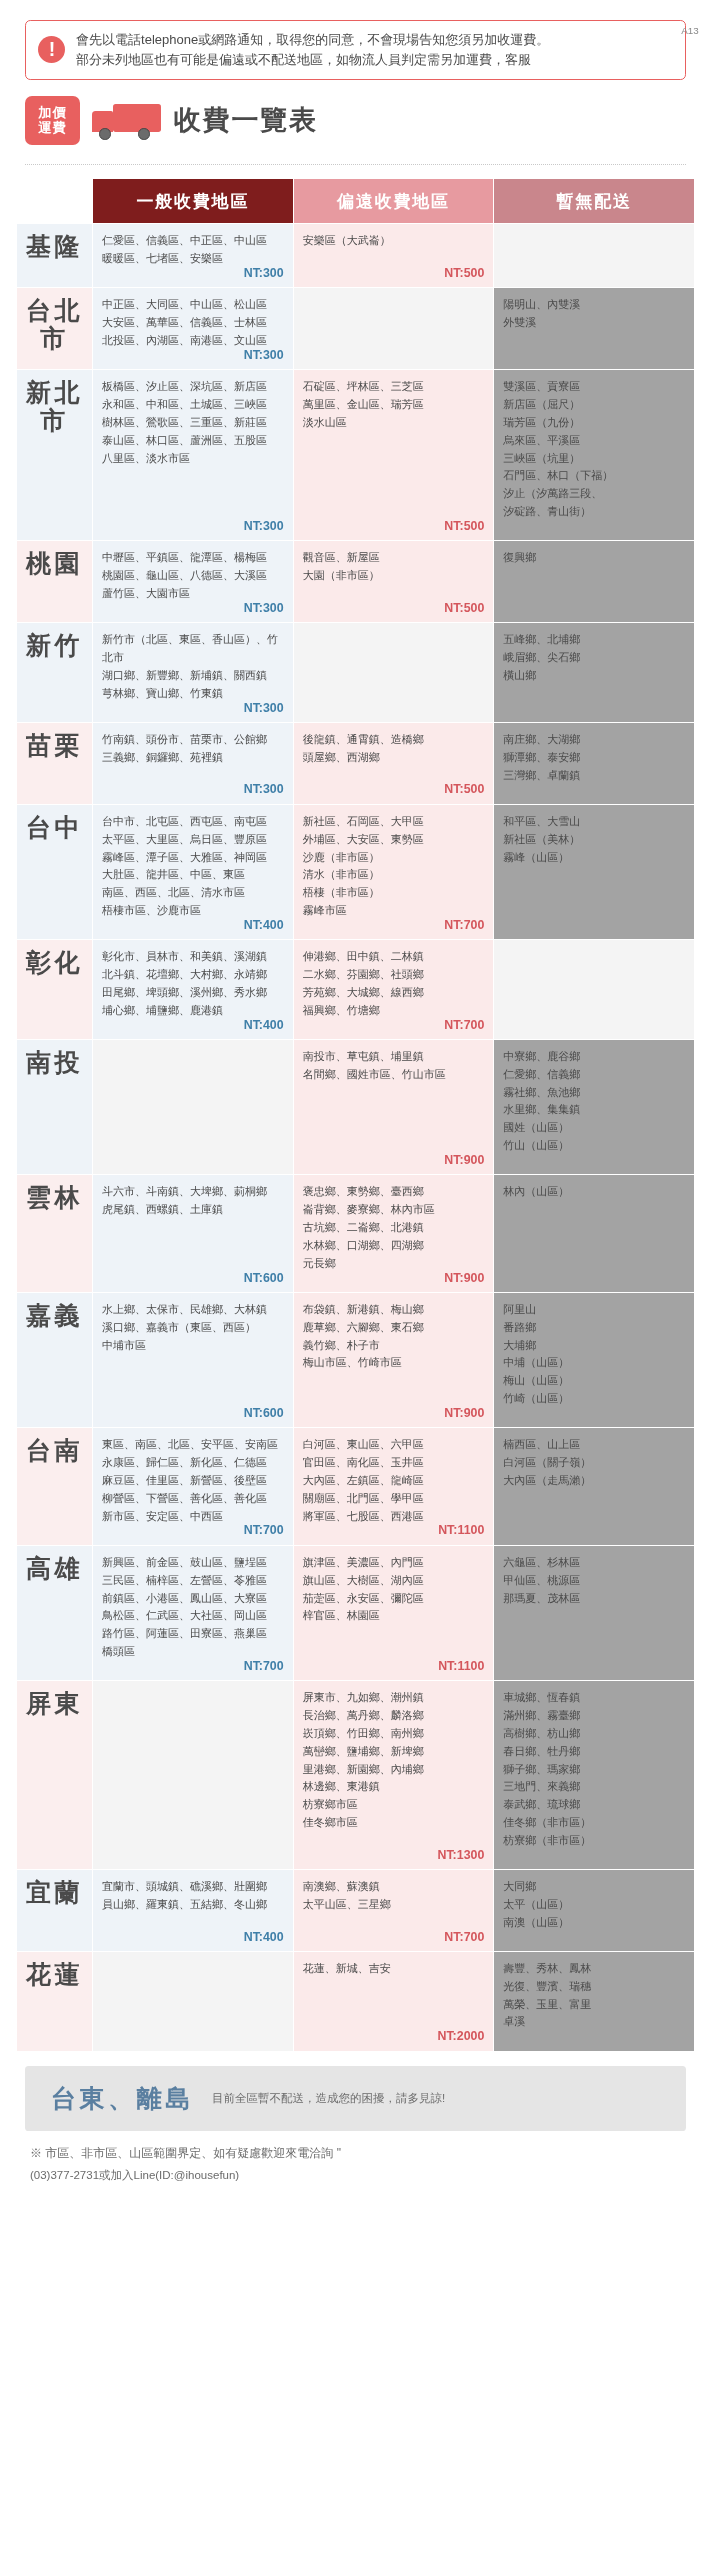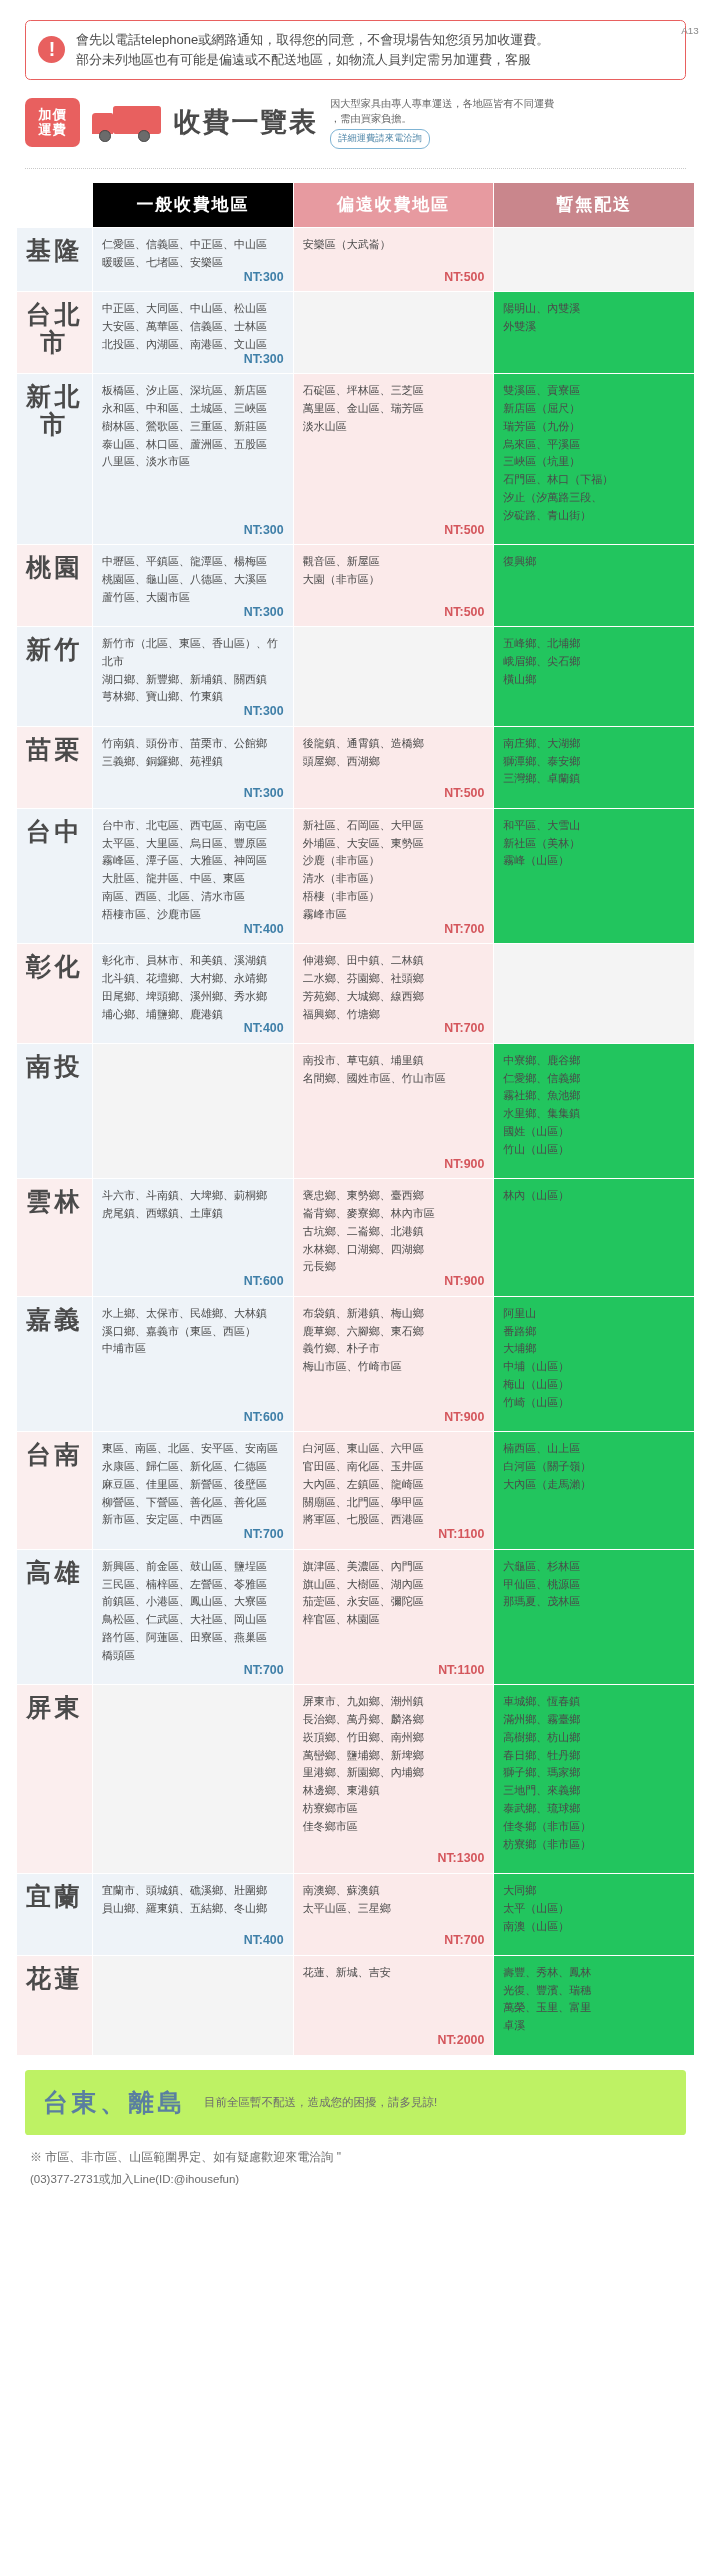--- a/index.html
+++ b/index.html
@@ -83,21 +83,21 @@
 
   
   table.fees {
     width:100%; border-collapse:collapse; margin-top:12.4px;
     table-layout:fixed;
   }
   table.fees th {
     color:#fff; font-size:17px; font-weight:bold; letter-spacing:1.8px;
     padding:10.7px 3.6px; border:1.8px solid #fff;
   }
-  th.h-normal  { background:#000000; }
+  th.h-normal  { background:#7f1d1d; }
   th.h-remote  { background:#e79aa0; }
   th.h-none    { background:#c9868c; }
   th.h-blank   { background:transparent; width:76px; }
 
   td { border:1.8px solid #fff; vertical-align:top; }
 
   td.city {
     width:76px;
     background:#eef3f8;
     text-align:center;
@@ -107,36 +107,36 @@
   }
   td.city.alt { background:#fbeeee; }
 
   td.cell {
     padding:8px 9px 19.5px 9px;
     position:relative;
     font-size:11px; line-height:1.62; color:#4a4a4a;
   }
   td.c-normal { background:#eef3f8; }
   td.c-remote { background:#fbeaea; }
-  td.c-none   { background:#22c55e; }
+  td.c-none   { background:#a3a3a3; }
   td.c-empty  { background:#f4f4f4; }
 
   .price {
     position:absolute; right:9px; bottom:4.4px;
     font-size:12.4px; font-weight:bold;
   }
   .price-normal { color:#3f7fa8; }
   .price-remote { color:#d4565c; }
 
   
   .island {
     margin:14px 9px 0 9px;
-    background:#bef264;
+    background:#e5e5e5;
     border-radius:3.6px;
-    padding:16px 18px;
+    padding:16px 26px;
     display:flex; align-items:center; gap:18px;
   }
   .island-title {
     font-size:25px; font-weight:bold; color:#5a7fa0; letter-spacing:3.6px;
     white-space:nowrap;
   }
   .island-text { font-size:11.5px; color:#6d6d6d; }
 
   .footnote {
     margin:12.4px 14px 0 14px;
@@ -164,25 +164,20 @@
       <span>加價</span>
       <span>運費</span>
     </div>
     <div class="truck">
       <div class="box"></div>
         <div class="cab"></div>
         <div class="w1"></div>
         <div class="w2"></div>
     </div>
     <div class="title-main">收費一覽表</div>
-    <div class="title-note">
-      <div>因大型家具由專人專車運送，各地區皆有不同運費</div>
-      <div>，需由買家負擔。</div>
-      <div class="link-pill">詳細運費請來電洽詢</div>
-    </div>
   </div>
   <div class="dotted"></div>
 
   <table class="fees">
     <thead>
       <tr>
         <th class="h-blank"></th>
         <th class="h-normal">一般收費地區</th>
         <th class="h-remote">偏遠收費地區</th>
         <th class="h-none">暫無配送</th>

